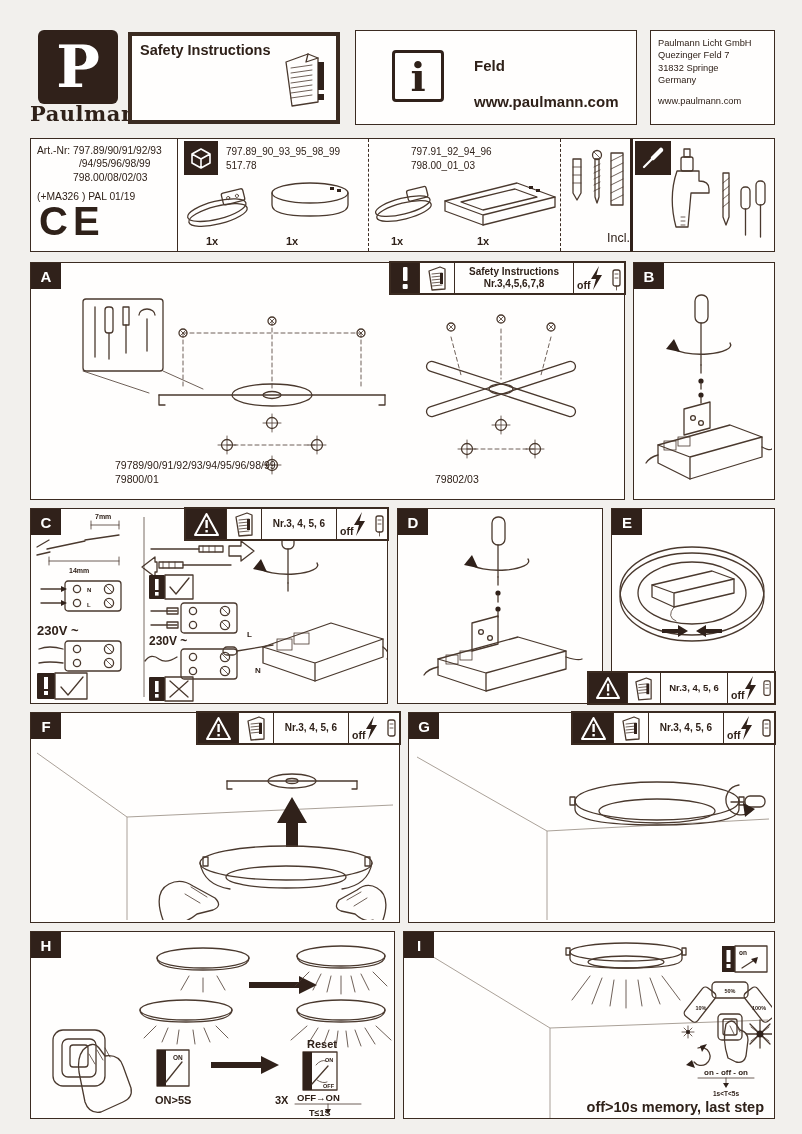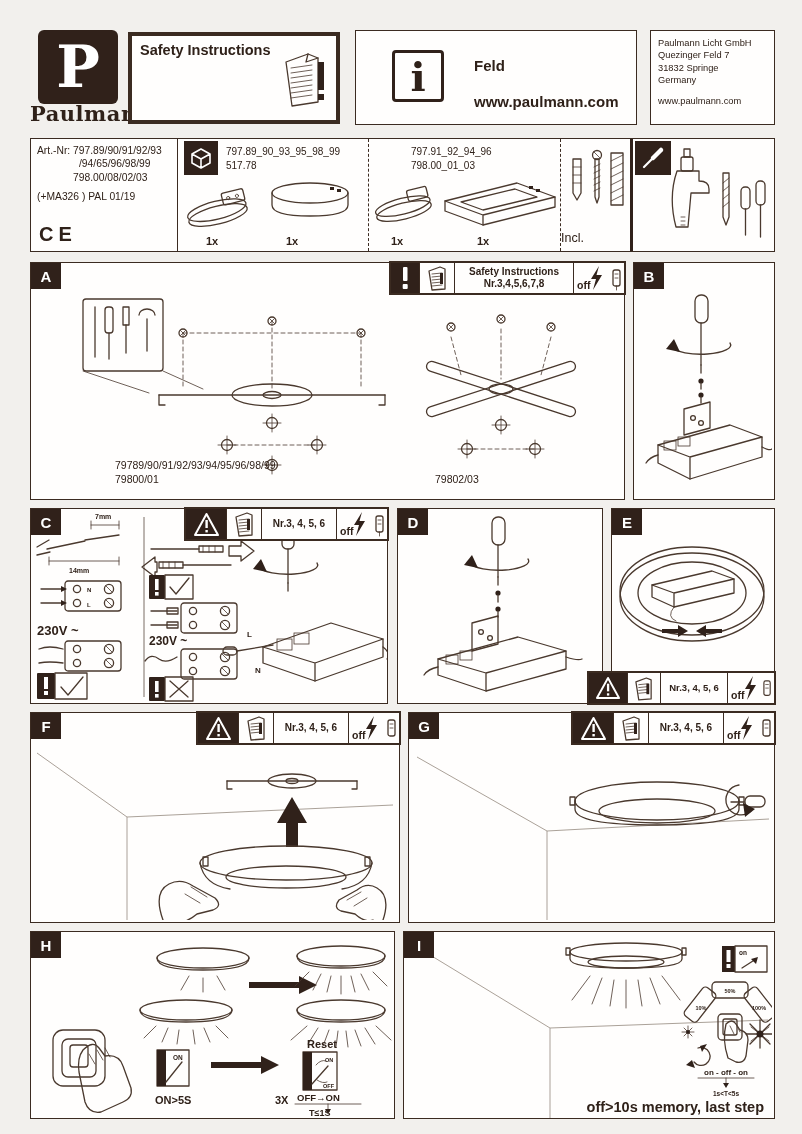--- a/index.html
+++ b/index.html
@@ -44,25 +44,25 @@
   .addr-box{left:650px;top:30px;width:125px;height:95px;padding:6px 7px;font-size:9.3px;line-height:1.33;}
   .addr-url{margin-top:9px;}
   .art-row{left:30px;top:138px;width:745px;height:114px;display:flex;}
   .art-col{position:relative;box-sizing:border-box;height:100%;}
   .art-c1{width:147px;border-right:1.5px solid #3b2b21;padding:5px 6px;font-size:10.3px;line-height:1.3;}
   .art-c2{width:191px;border-right:1.5px dashed #3b2b21;}
   .art-c3{width:192px;border-right:1.5px dashed #3b2b21;}
   .art-c4{width:72px;border-right:3px solid #30211a;}
   .art-c5{width:140px;}
   .pal{margin-top:6px;}
-  .ce{position:absolute;left:8px;bottom:4px;font-weight:bold;font-size:20px;letter-spacing:5px;}
+  .ce{position:absolute;left:8px;bottom:4px;font-weight:bold;font-size:40px;letter-spacing:5px;}
   .blk-icon{position:absolute;background:#30211a;display:flex;align-items:center;justify-content:center;}
   .codes{position:absolute;font-size:10px;line-height:1.35;}
   .qty{position:absolute;font-size:11px;font-weight:bold;}
-  .incl{position:absolute;bottom:6px;left:0;width:100%;text-align:left;font-size:12.5px;}
+  .incl{position:absolute;bottom:6px;left:0;width:100%;text-align:right;font-size:12.5px;}
   .memory-note{font-weight:bold;}
 </style>
 </head>
 <body>
 
 <svg width="0" height="0" style="position:absolute">
   <defs>
     <g id="xh">
       <circle r="5.5" class="ln"></circle>
       <line x1="-9" x2="9" y1="0" y2="0" class="lnthin"></line>
@@ -119,21 +119,21 @@
     <div>Paulmann Licht GmbH</div>
     <div>Quezinger Feld 7</div>
     <div>31832 Springe</div>
     <div>Germany</div>
     <div class="addr-url">www.paulmann.com</div>
   </div>
 
   <div class="box thin art-row">
     <div class="art-col art-c1">
       <div>Art.-Nr: 797.89/90/91/92/93</div>
-      <div style="padding-left:42px">/94/65/96/98/99</div>
+      <div style="padding-left:42px">/94/95/96/98/99</div>
       <div style="padding-left:36px">798.00/08/02/03</div>
       <div class="pal">(+MA326 ) PAL 01/19</div>
       <div class="ce">CE</div>
     </div>
 
     <div class="art-col art-c2">
       <div class="blk-icon" style="left:6px;top:2px;width:34px;height:34px">
         <svg width="26" height="26" viewBox="0 0 26 26">
           <path d="M4 9 L13 4 L22 9 L13 14 Z M4 9 V18 L13 23 V14 M22 9 V18 L13 23" fill="none" stroke="#fff" stroke-width="1.6" stroke-linejoin="round"></path>
         </svg>

